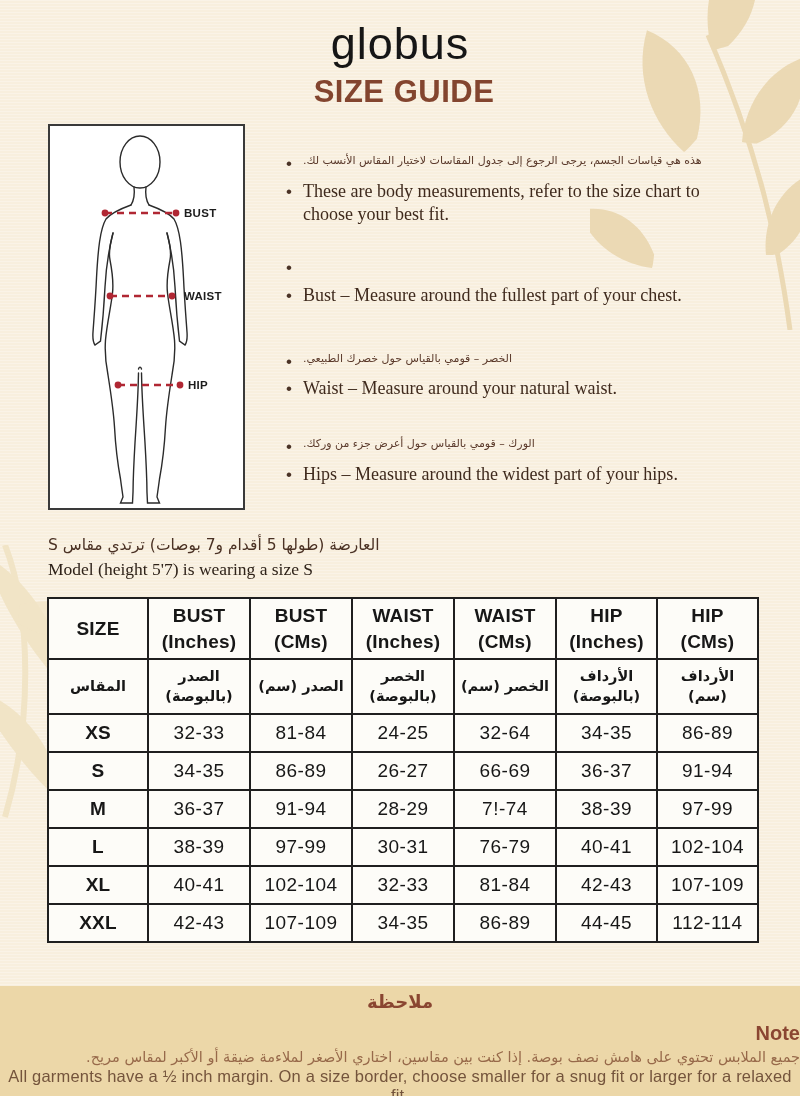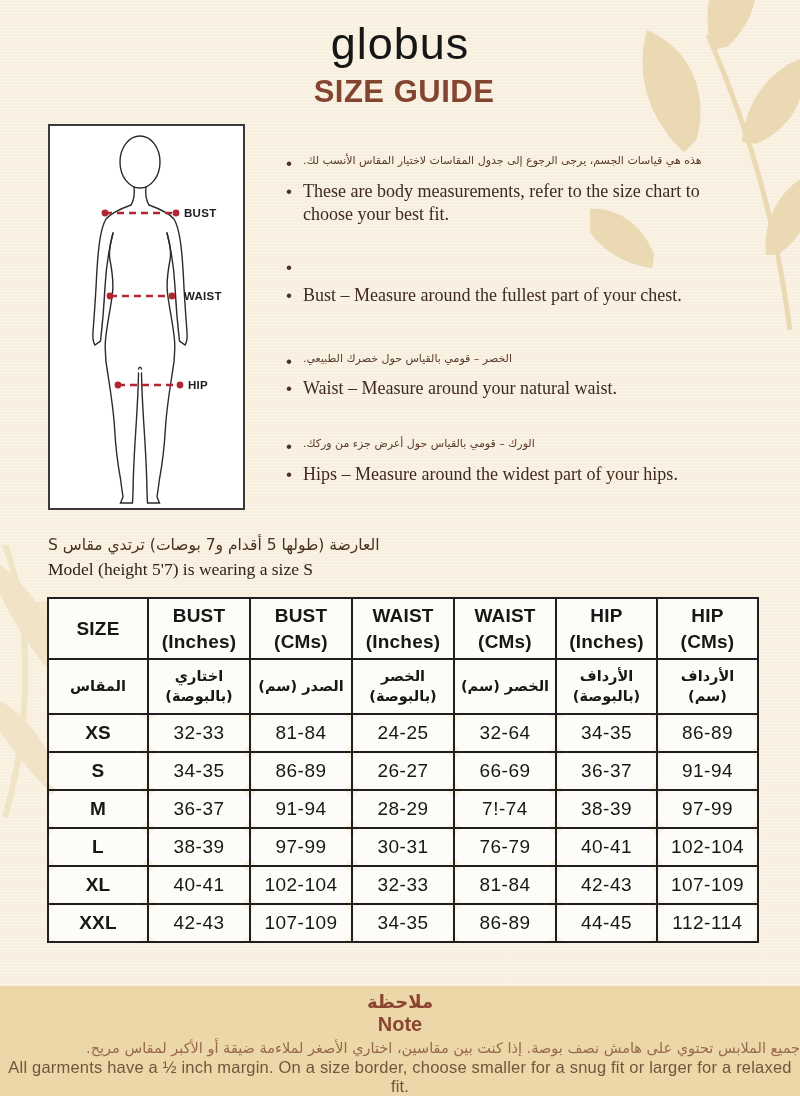--- a/index.html
+++ b/index.html
@@ -59,29 +59,29 @@
   }
   .size-table th,.size-table td{
     border:2px solid #1f1f1f;background:#fdfcf8;text-align:center;vertical-align:middle;
     padding:0 2px;color:#171717;
   }
   .size-table .h-en th{height:59px;font-size:19px;font-weight:700;line-height:1.35;letter-spacing:.2px;}
   .size-table .h-ar th{
     height:53px;font-family:"DejaVu Sans",sans-serif;font-size:14.5px;font-weight:700;
     direction:rtl;line-height:1.35;
   }
-  .size-table td{height:36px;font-size:19px;letter-spacing:.5px;border-radius:13px;}
+  .size-table td{height:36px;font-size:19px;letter-spacing:.5px;}
   .size-table td.size{font-weight:700;letter-spacing:.2px;}
 
   .note{
     position:absolute;left:0;top:986px;width:800px;height:132px;
     background:#ecd7a8;text-align:center;box-sizing:border-box;padding-top:5px;
   }
   .note-title-ar{font-family:"DejaVu Sans",sans-serif;font-size:18px;font-weight:700;color:#8a4631;direction:rtl;}
-  .note-title-en{font-size:20px;font-weight:700;color:#8a4631;margin-top:1px;}
+  .note-title-en{font-size:20px;font-weight:700;color:#8a4631;margin-top:10px;text-align:right;}
   .note-body-ar{font-family:"DejaVu Sans",sans-serif;font-size:14.5px;color:#97694a;direction:rtl;margin-top:4px;text-align:right;}
   .note-body-en{font-size:16.5px;color:#74543c;margin-top:2px;letter-spacing:.2px;}
 </style>
 </head>
 <body>
 
 <div class="page">
 
   <svg class="deco deco-tr" width="210" height="330" viewBox="0 0 210 330">
     <g fill="#ebd9b4">
@@ -224,21 +224,21 @@
           <th>
             <div>HIP</div>
             <div>(CMs)</div>
           </th>
         </tr>
         <tr class="h-ar">
           <th>
             <div>المقاس</div>
           </th>
           <th>
-            <div>اختاري</div>
+            <div>الصدر</div>
             <div>(بالبوصة)</div>
           </th>
           <th>
             <div>الصدر (سم)</div>
           </th>
           <th>
             <div>الخصر</div>
             <div>(بالبوصة)</div>
           </th>
           <th>

